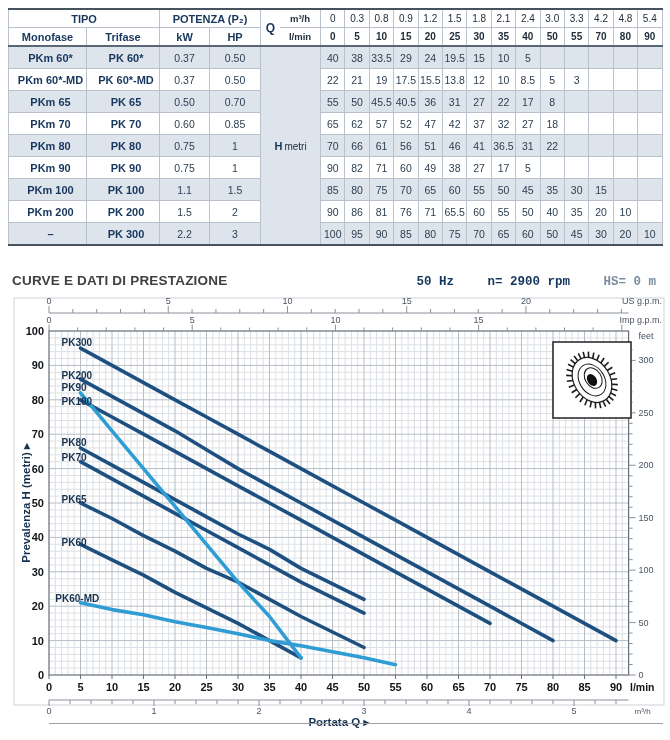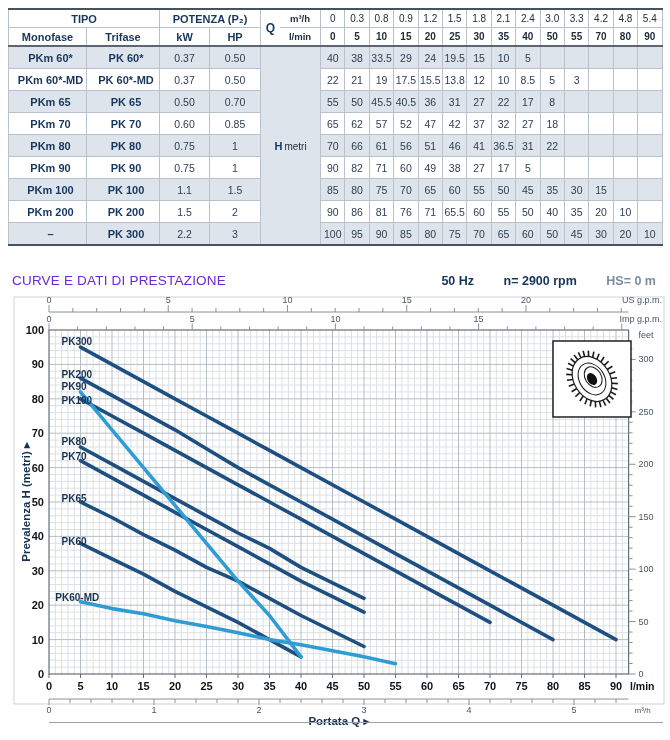--- a/index.html
+++ b/index.html
@@ -30,22 +30,22 @@
   tbody td.hcell{background:#fff;font-size:10px;color:#222e3a;}
   tbody td.hcell b{font-size:11px;color:#17365d;}
 
   
   .footnote{display:flex;justify-content:space-between;margin:7px 10px 0 10px;font-size:9.3px;color:#23303c;}
   .footnote b{color:#17365d;}
   .footnote .fitem{margin-right:14px;}
 
   
   .section-row{display:flex;justify-content:space-between;align-items:baseline;margin:27px 14px 0 12px;}
-  .section-title{color:#6d28d9;font-weight:normal;font-size:13.5px;letter-spacing:.2px;}
-  .specs{font-size:12.5px;font-weight:bold;color:#14365c;}
+  .section-title{color:#404040;font-weight:bold;font-size:13.5px;letter-spacing:.2px;}
+  .specs{font-size:12.5px;font-weight:bold;color:#14365c;font-family:Liberation Mono, monospace;}
   .specs span{margin-left:26px;}
   .specs .light{color:#7b8da0;}
 
   
   .chart-wrap{margin-top:4px;}
   svg{display:block;}
   .t-sec{font:9px "Liberation Sans",sans-serif;fill:#4a5560;}
   .t-pri{font:bold 11px "Liberation Sans",sans-serif;fill:#101418;}
   .t-unit{font:bold 10.5px "Liberation Sans",sans-serif;fill:#101418;}
   .t-curve{font:bold 10px "Liberation Sans",sans-serif;fill:#16324f;}

